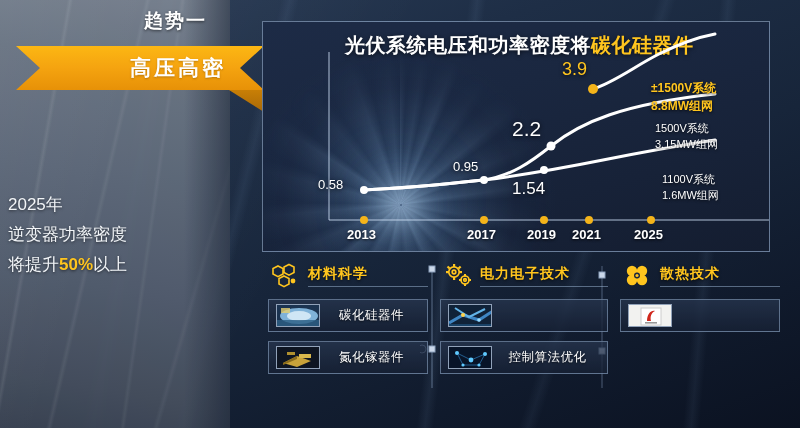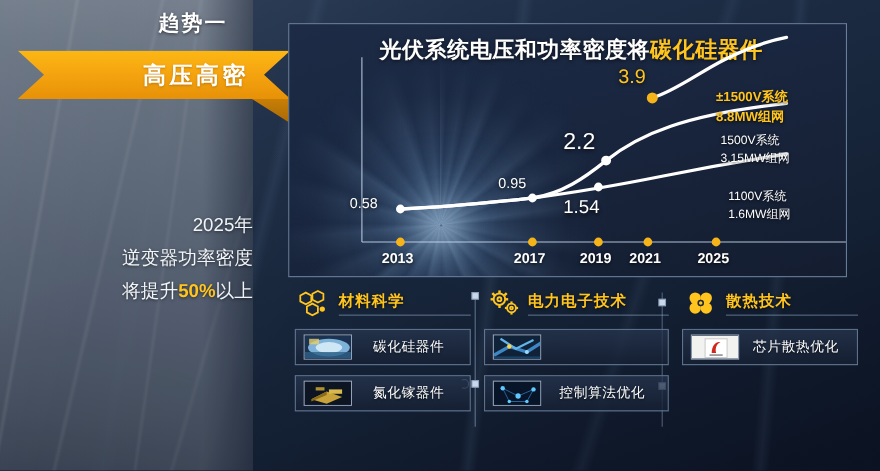--- a/index.html
+++ b/index.html
@@ -75,21 +75,21 @@
   }
   #ribbon .rib-tail {
     position: absolute; left: 213px; top: 44px; width: 35px; height: 22px;
     background: linear-gradient(to bottom, #c87f06, #a96907);
     clip-path: polygon(0 0, 35px 0, 35px 22px);
   }
 
   
   #caption {
     position: absolute; left: 8px; top: 190px; width: 222px;
-    text-align: right; line-height: 30px;
+    text-align: left; line-height: 30px;
     color: #f2f5f8; font-size: 17px;
     text-shadow: 0 1px 3px rgba(0,0,0,0.55);
   }
   #caption .hl { color: #ffc51e; font-weight: bold; }
 
   
   #chart-panel {
     position: absolute; left: 262px; top: 21px; width: 508px; height: 231px;
     border: 1px solid rgba(170,195,225,0.55);
     background:
@@ -419,17 +419,16 @@
     </div>
     <div class="item">
       <div class="item-thumb">
         <svg viewBox="0 0 44 23" width="44" height="23">
           <rect width="44" height="23" fill="#f2f2f0"></rect>
           <rect x="12" y="3" width="20" height="17" fill="#ffffff" stroke="#cccccc"></rect>
           <path d="M18,16 C18,9 22,5 26,6 C22,8 21,12 22,16 Z" fill="#d0271d"></path>
           <rect x="16" y="17" width="12" height="1.6" fill="#999999"></rect>
         </svg>
       </div>
-      <div class="item-label">芯片散热优化</div>
     </div>
   </div>
 
 </div>
 
 </body></html>

